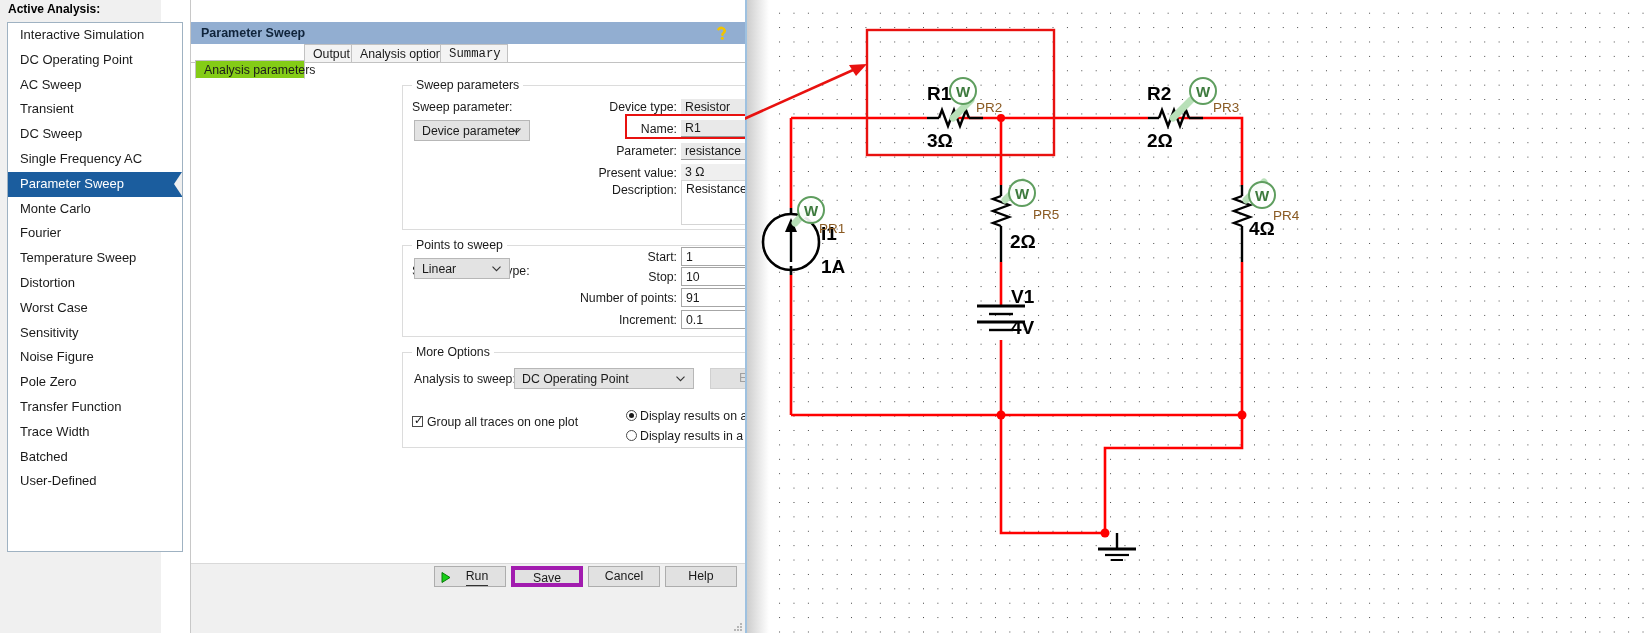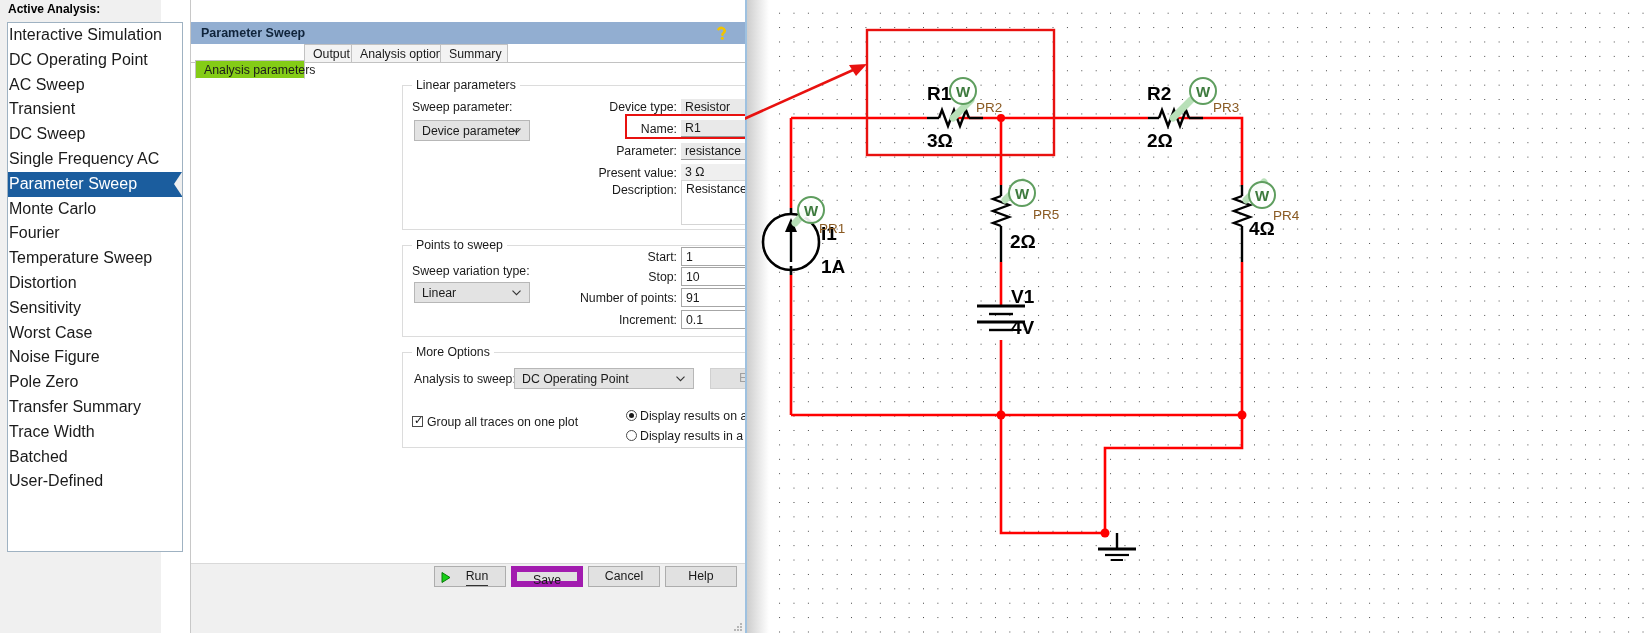--- a/index.html
+++ b/index.html
@@ -12,22 +12,22 @@
   }
 
   
   #left-panel{position:absolute;left:0;top:0;width:161px;height:633px;background:#f0f0f0;}
   #active-analysis-label{position:absolute;left:8px;top:2px;font-weight:bold;font-size:12px;}
   #analysis-list{
     position:absolute;left:7px;top:22px;width:176px;height:530px;
     background:#ffffff;border:1px solid #9fb2c2;box-sizing:border-box;
   }
   .analysis-item{
-    height:24.8px;line-height:24.8px;padding-left:1px;
-    font-size:16px;color:#1a1a1a;white-space:nowrap;
+    height:24.8px;line-height:24.8px;padding-left:12px;
+    font-size:13px;color:#1a1a1a;white-space:nowrap;
     position:relative;cursor:default;
   }
   .analysis-item.selected{background:#1b5d9e;color:#ffffff;}
   .analysis-item.selected::after{
     content:"";position:absolute;right:0;top:0;
     border-top:12.4px solid transparent;border-bottom:12.4px solid transparent;
     border-right:8px solid #f0f0f0;
   }
 
   
@@ -98,21 +98,21 @@
   .optlabel{position:absolute;font-size:12.3px;color:#1a1a1a;white-space:nowrap;}
   .radio{position:absolute;width:11px;height:11px;border:1px solid #4a4a4a;border-radius:50%;background:#fff;box-sizing:border-box;}
   .radio .dot{position:absolute;left:2px;top:2px;width:5px;height:5px;border-radius:50%;background:#1a1a1a;}
 
   .btn{
     position:absolute;height:21px;background:#e1e1e1;border:1px solid #adadad;
     box-sizing:border-box;font-size:12.3px;color:#1a1a1a;text-align:center;line-height:19px;
     cursor:default;
   }
   .btn.disabled{color:#a0a0a0;background:#e1e1e1;border-color:#d0d0d0;}
-  .btn.default{background:#e1e1e1;border:6px solid #a21caf;line-height:17px;}
+  .btn.default{background:#e1e1e1;border:4px solid #a21caf;line-height:17px;}
 
   #dialog-footer{position:absolute;left:0;top:563px;width:554px;height:70px;background:#f0f0f0;border-top:1px solid #d9d9d9;}
 
   #resize-grip{position:absolute;right:2px;bottom:2px;width:10px;height:10px;}
 
   
   #schematic{position:absolute;left:745px;top:0;width:904px;height:633px;background:#ffffff;overflow:hidden;}
   #canvas-shadow{position:absolute;left:0;top:0;width:24px;height:633px;
      background:linear-gradient(to right,#c9c9c9,#ffffff);}
   #canvas-edge{position:absolute;left:0;top:0;width:2px;height:633px;background:#9ec1e0;}
@@ -135,51 +135,51 @@
       <div class="analysis-item"><span>DC Operating Point</span></div>
       <div class="analysis-item"><span>AC Sweep</span></div>
       <div class="analysis-item"><span>Transient</span></div>
       <div class="analysis-item"><span>DC Sweep</span></div>
       <div class="analysis-item"><span>Single Frequency AC</span></div>
       <div class="analysis-item selected"><span>Parameter Sweep</span></div>
       <div class="analysis-item"><span>Monte Carlo</span></div>
       <div class="analysis-item"><span>Fourier</span></div>
       <div class="analysis-item"><span>Temperature Sweep</span></div>
       <div class="analysis-item"><span>Distortion</span></div>
+      <div class="analysis-item"><span>Worst Case</span></div>
       <div class="analysis-item"><span>Sensitivity</span></div>
-      <div class="analysis-item"><span>Worst Case</span></div>
       <div class="analysis-item"><span>Noise Figure</span></div>
       <div class="analysis-item"><span>Pole Zero</span></div>
-      <div class="analysis-item"><span>Transfer Summary</span></div>
+      <div class="analysis-item"><span>Transfer Function</span></div>
       <div class="analysis-item"><span>Trace Width</span></div>
       <div class="analysis-item"><span>Batched</span></div>
       <div class="analysis-item"><span>User-Defined</span></div>
     </div>
 </div>
 
 <div id="dialog">
 
   <div id="dialog-titlebar">
     <div id="dialog-title">Parameter Sweep</div>
     <svg id="help-icon" viewBox="0 0 18 18">
       <path d="M5.5 5.2 A3.6 3.6 0 0 1 11.8 6.6 c0 2.1 -2.4 2.4 -2.4 4.2" stroke="#f2c400" stroke-width="2.6" fill="none" stroke-linecap="round"></path>
       <circle cx="9.3" cy="14.3" r="1.5" fill="#f2c400"></circle>
     </svg>
   </div>
 
   <div id="tabstrip">
       <div class="tab active" style="left: 4px; width: 110px;"><span>Analysis parameters</span></div>
       <div class="tab" style="left: 113px; width: 48px;"><span>Output</span></div>
       <div class="tab" style="left: 160px; width: 90px;"><span>Analysis options</span></div>
-      <div class="tab" style="left: 249px; width: 68px;"><span>Summary</span></div>
+      <div class="tab" style="left: 249px; width: 68px; font-family: Liberation Mono, monospace;"><span>Summary</span></div>
     </div>
   <div id="tabline"></div>
 
   <div class="groupbox" style="left:211px;top:85px;width:513px;height:145px;">
-    <span class="group-legend">Linear parameters</span>
+    <span class="group-legend">Sweep parameters</span>
   </div>
 
   <div class="fieldlabel" style="left:221px;top:100px;">Sweep parameter:</div>
 
   <div class="combo" style="left:223px;top:120px;width:116px;">
     <span>Device parameter</span>
     <svg class="chev" width="9" height="6" viewBox="0 0 9 6">
         <path d="M0.5 0.7 L4.5 4.7 L8.5 0.7" stroke="#333" stroke-width="1.1" fill="none"></path>
       </svg>
   </div>
@@ -217,21 +217,21 @@
   <div class="fieldlabel" style="left:400px;top:183px;width:86px;">Description:</div>
   <div class="desc-area" style="left:490px;top:180px;width:230px;height:45px;">
     <span>Resistance</span>
   </div>
 
   <div class="groupbox" style="left:211px;top:245px;width:513px;height:92px;">
     <span class="group-legend">Points to sweep</span>
   </div>
 
   <div class="fieldlabel" style="left:221px;top:264px;">Sweep variation type:</div>
-  <div class="combo" style="left:223px;top:282px;width:116px;">
+  <div class="combo" style="left:223px;top:258px;width:96px;">
     <span>Linear</span>
     <svg class="chev" width="9" height="6" viewBox="0 0 9 6">
         <path d="M0.5 0.7 L4.5 4.7 L8.5 0.7" stroke="#333" stroke-width="1.1" fill="none"></path>
       </svg>
   </div>
 
   <div class="fieldlabel" style="left:400px;top:250px;width:86px;">Start:</div>
   <div class="numfield" style="left:490px;top:247px;width:186px;">
     <div class="val" style="width:102px;">1</div>
     <div class="unit" style="left:101px;width:72px;">Ω</div>

